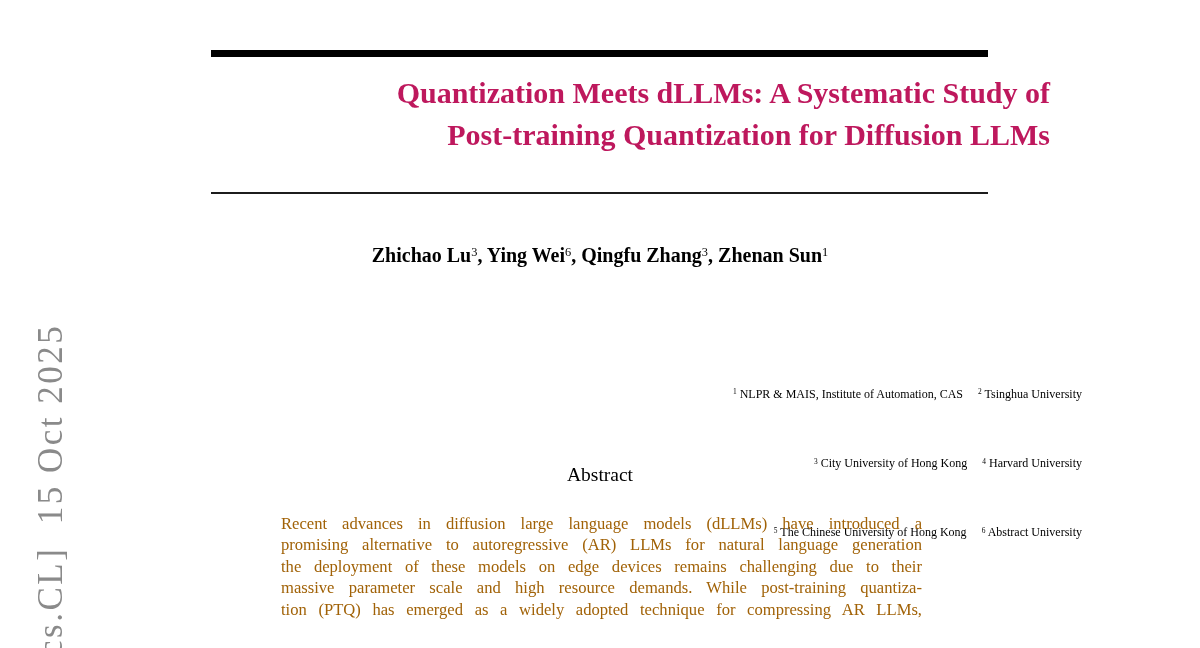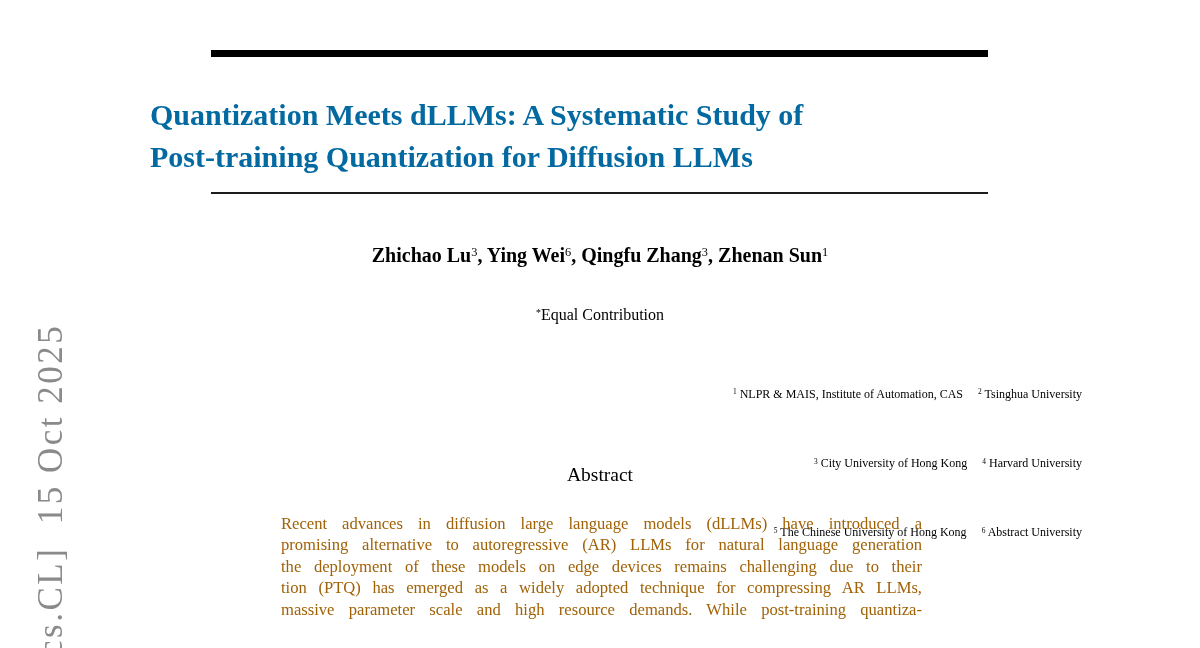--- a/index.html
+++ b/index.html
@@ -3,22 +3,22 @@
 <meta charset="utf-8">
 <style>
   html,body{margin:0;padding:0;background:#ffffff;}
   .page{
     position:relative;width:1200px;height:648px;background:#ffffff;overflow:hidden;
     font-family:"Liberation Serif","DejaVu Serif",serif;color:#000000;
   }
   .rule-thick{position:absolute;left:211px;top:50px;width:777px;height:7px;background:#000000;}
   .rule-thin{position:absolute;left:211px;top:192px;width:777px;height:2px;background:#1c1c1c;}
   .paper-title{
-    position:absolute;left:150px;top:94px;width:900px;text-align:left;
-    font-weight:bold;font-size:30px;line-height:42px;color:#0369a1;
+    position:absolute;left:150px;top:72px;width:900px;text-align:right;
+    font-weight:bold;font-size:30px;line-height:42px;color:#be185d;
   }
   .authors{
     position:absolute;left:100px;top:241px;width:1000px;text-align:center;
     font-weight:bold;font-size:20px;line-height:28px;
   }
   .sup{
     font-size:0.62em;position:relative;top:-0.45em;font-weight:normal;white-space:pre;
   }
   .equal-contrib{
     position:absolute;left:100px;top:305px;width:1000px;text-align:center;
@@ -57,31 +57,30 @@
     <div>Quantization Meets dLLMs: A Systematic Study of</div>
     <div>Post-training Quantization for Diffusion LLMs</div>
   </div>
 
   <div class="rule-thin"></div>
 
   <div class="authors">
     <div><span>Zhichao Lu</span><span class="sup">3</span><span>, Ying Wei</span><span class="sup">6</span><span>, Qingfu Zhang</span><span class="sup">3</span><span>, Zhenan Sun</span><span class="sup">1</span></div>
   </div>
 
-  <div class="equal-contrib"><span class="sup">*</span><span>Equal Contribution</span></div>
 
   <div class="affiliations">
     <div><span class="sup">1</span><span> NLPR &amp; MAIS, Institute of Automation, CAS     </span><span class="sup">2</span><span> Tsinghua University</span></div>
     <div><span class="sup">3</span><span> City University of Hong Kong     </span><span class="sup">4</span><span> Harvard University</span></div>
     <div><span class="sup">5</span><span> The Chinese University of Hong Kong     </span><span class="sup">6</span><span> Abstract University</span></div>
   </div>
 
   <div class="abstract-heading">Abstract</div>
 
   <div class="abstract-body">
     <div class="jline">Recent advances in diffusion large language models (dLLMs) have introduced a</div>
     <div class="jline">promising alternative to autoregressive (AR) LLMs for natural language generation</div>
     <div class="jline">the deployment of these models on edge devices remains challenging due to their</div>
+    <div class="jline">massive parameter scale and high resource demands. While post-training quantiza-</div>
     <div class="jline">tion (PTQ) has emerged as a widely adopted technique for compressing AR LLMs,</div>
-    <div class="jline">massive parameter scale and high resource demands. While post-training quantiza-</div>
   </div>
 
 </div>
 
 </body></html>

